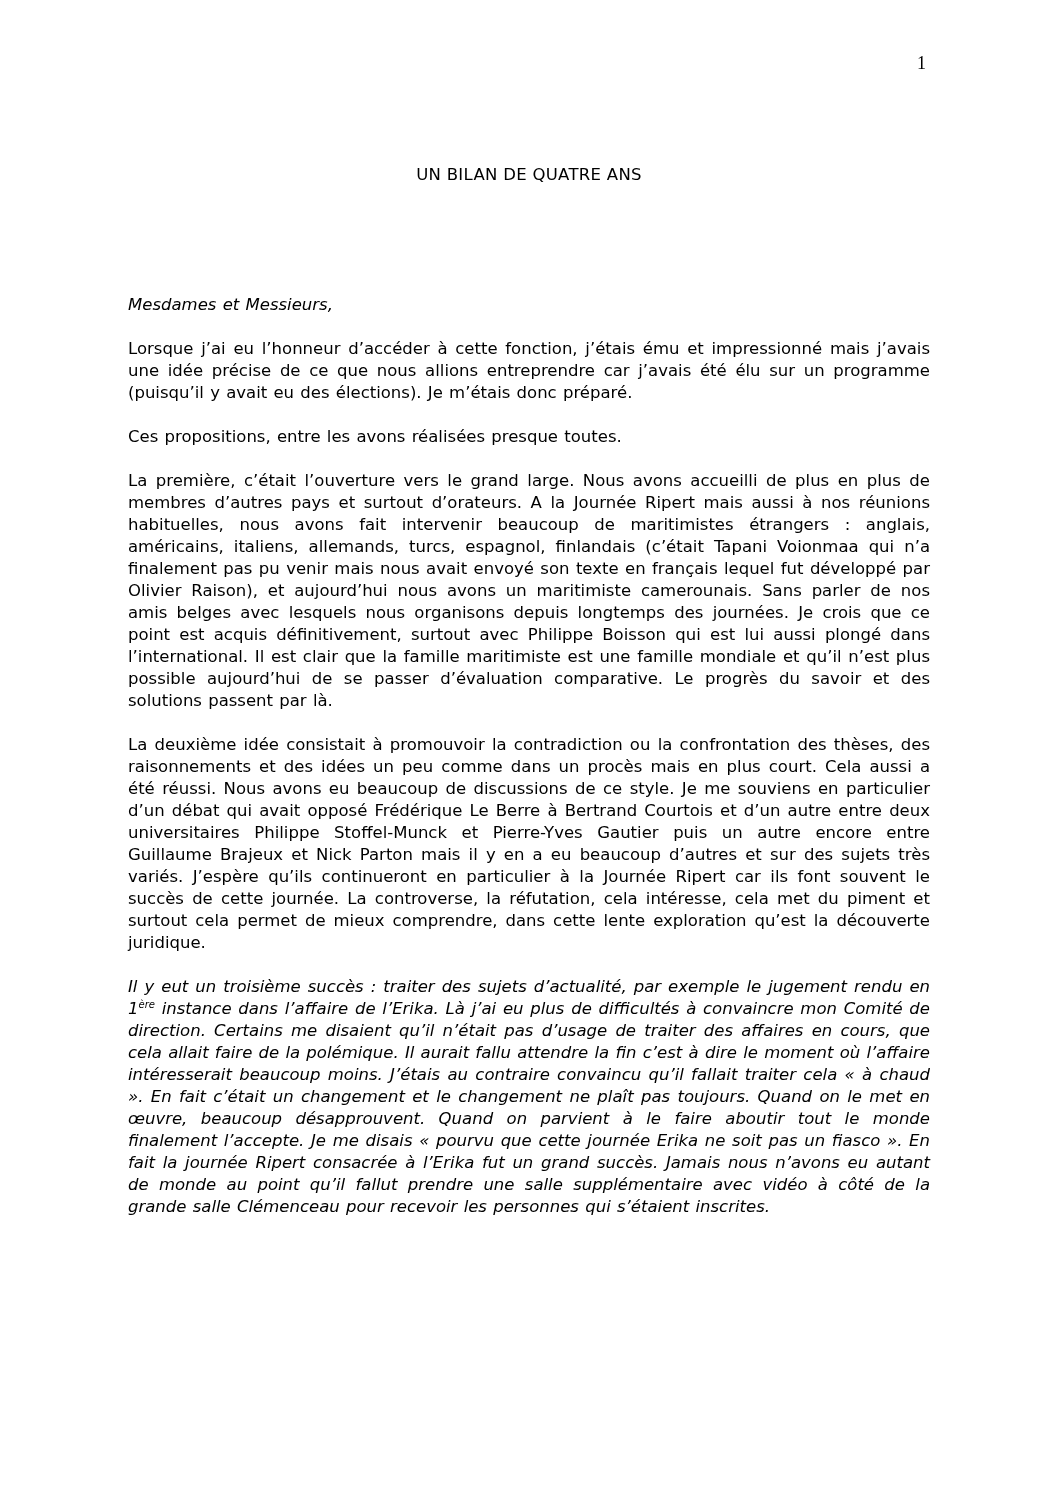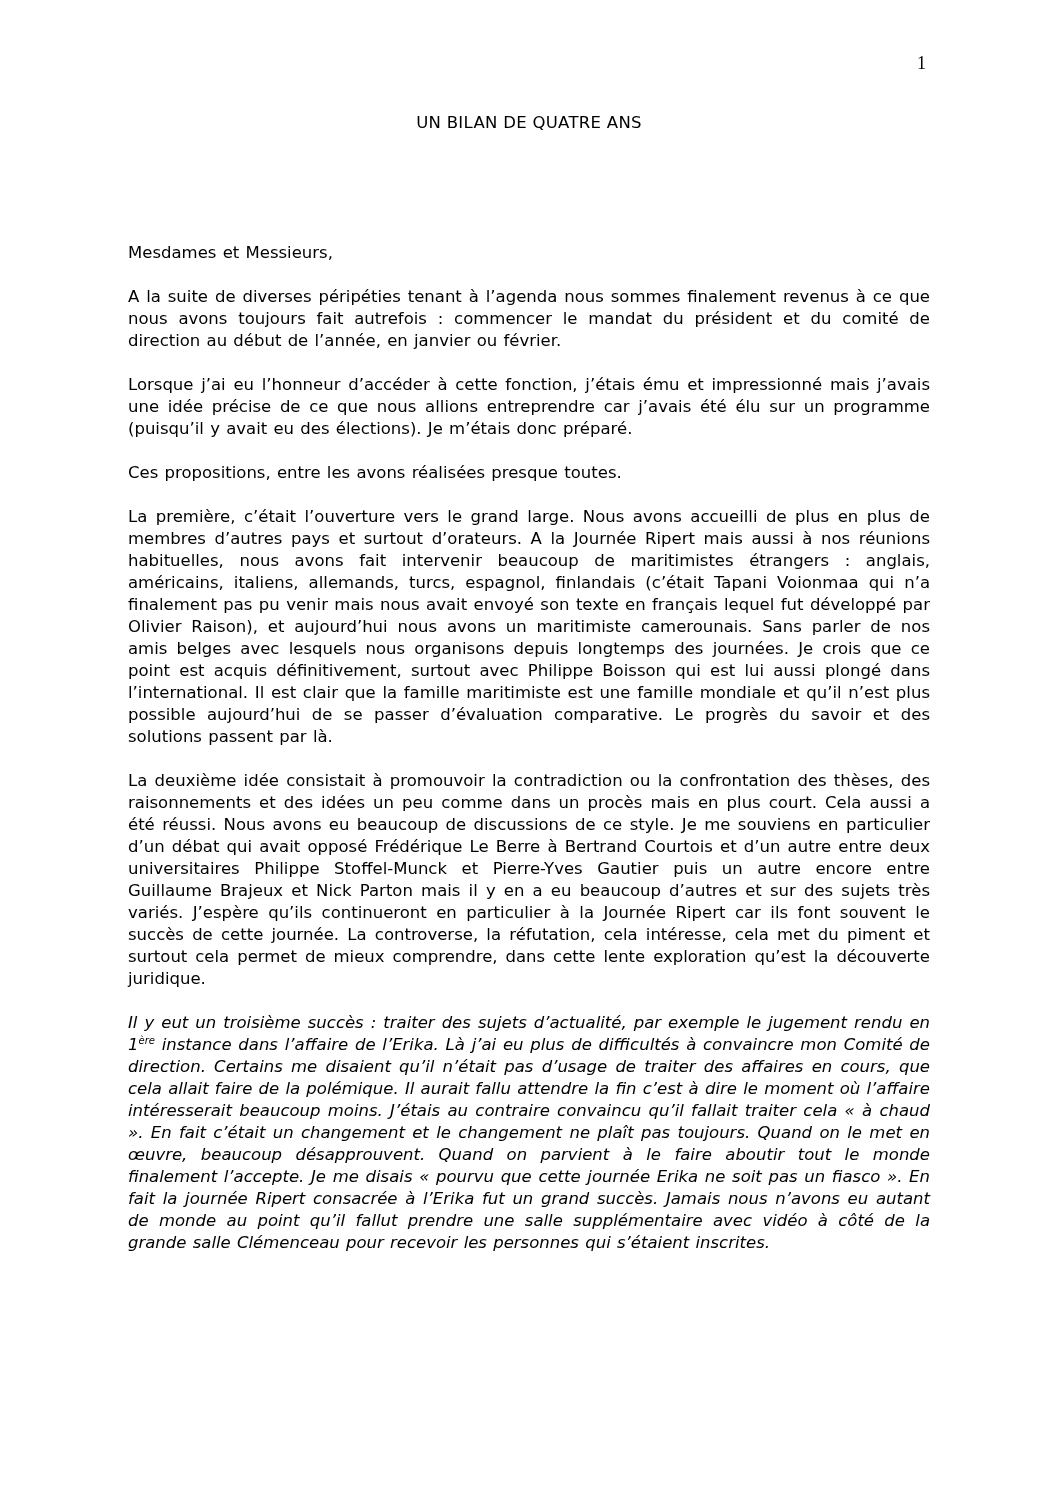--- a/index.html
+++ b/index.html
@@ -20,37 +20,38 @@
     overflow: hidden;
   }
   .page-number {
     text-align: right;
     font-family: "Liberation Serif", serif;
     font-size: 18px;
     line-height: 22px;
     padding-right: 4px;
   }
   .doc-title {
-    margin: 38px 0 0 0;
+    margin: 90px 0 0 0;
     font-size: 16.5px;
     font-weight: normal;
     text-align: center;
     line-height: 22px;
     letter-spacing: 0.3px;
   }
   .body-text p {
     font-size: 16.5px;
     line-height: 22px;
     text-align: justify;
     margin: 0 0 22px 0;
     word-spacing: 1px;
   }
   .salutation {
     margin-top: 108px !important;
     text-align: left !important;
+    font-style: italic;
   }
   .extra-gap {
     margin-top: 22px !important;
     font-style: italic;
   }
   sup.ordinal {
     font-size: 10px;
     line-height: 0;
     vertical-align: super;
   }
@@ -62,21 +63,20 @@
 
   <div class="page-number">1</div>
 
   <h1 class="doc-title">UN BILAN DE QUATRE ANS</h1>
 
   <div class="body-text">
 
     <p class="salutation">Mesdames et Messieurs,</p>
 
 
-    <p>A la suite de diverses péripéties tenant à l’agenda nous sommes finalement revenus à ce que nous avons toujours fait autrefois : commencer le mandat du président et du comité de direction au début de l’année, en janvier ou février.</p>
 
     <p>Lorsque j’ai eu l’honneur d’accéder à cette fonction, j’étais ému et impressionné mais j’avais une idée précise de ce que nous allions entreprendre car j’avais été élu sur un programme (puisqu’il y avait eu des élections). Je m’étais donc préparé.</p>
 
     <p>Ces propositions, entre les avons réalisées presque toutes.</p>
 
     <p>La première, c’était l’ouverture vers le grand large. Nous avons accueilli de plus en plus de membres d’autres pays et surtout d’orateurs. A la Journée Ripert mais aussi à nos réunions habituelles, nous avons fait intervenir beaucoup de maritimistes étrangers : anglais, américains, italiens, allemands, turcs, espagnol, finlandais (c’était Tapani Voionmaa qui n’a finalement pas pu venir mais nous avait envoyé son texte en français lequel fut développé par Olivier Raison), et aujourd’hui nous avons un maritimiste camerounais. Sans parler de nos amis belges avec lesquels nous organisons depuis longtemps des journées. Je crois que ce point est acquis définitivement, surtout avec Philippe Boisson qui est lui aussi plongé dans l’international. Il est clair que la famille maritimiste est une famille mondiale et qu’il n’est plus possible aujourd’hui de se passer d’évaluation comparative. Le progrès du savoir et des solutions passent par là.</p>
 
     <p>La deuxième idée consistait à promouvoir la contradiction ou la confrontation des thèses, des raisonnements et des idées un peu comme dans un procès mais en plus court. Cela aussi a été réussi. Nous avons eu beaucoup de discussions de ce style. Je me souviens en particulier d’un débat qui avait opposé Frédérique Le Berre à Bertrand Courtois et d’un autre entre deux universitaires Philippe Stoffel-Munck et Pierre-Yves Gautier puis un autre encore entre Guillaume Brajeux et Nick Parton mais il y en a eu beaucoup d’autres et sur des sujets très variés. J’espère qu’ils continueront en particulier à la Journée Ripert car ils font souvent le succès de cette journée. La controverse, la réfutation, cela intéresse, cela met du piment et surtout cela permet de mieux comprendre, dans cette lente exploration qu’est la découverte juridique.</p>
 
     <p class="extra-gap"><span>Il y eut un troisième succès : traiter des sujets d’actualité, par exemple le jugement rendu en 1</span><sup class="ordinal">ère</sup><span> instance dans l’affaire de l’Erika. Là j’ai eu plus de difficultés à convaincre mon Comité de direction. Certains me disaient qu’il n’était pas d’usage de traiter des affaires en cours, que cela allait faire de la polémique. Il aurait fallu attendre la fin c’est à dire le moment où l’affaire intéresserait beaucoup moins. J’étais au contraire convaincu qu’il fallait traiter cela « à chaud ». En fait c’était un changement et le changement ne plaît pas toujours. Quand on le met en œuvre, beaucoup désapprouvent. Quand on parvient à le faire aboutir tout le monde finalement l’accepte. Je me disais « pourvu que cette journée Erika ne soit pas un fiasco ». En fait la journée Ripert consacrée à l’Erika fut un grand succès. Jamais nous n’avons eu autant de monde au point qu’il fallut prendre une salle supplémentaire avec vidéo à côté de la grande salle Clémenceau pour recevoir les personnes qui s’étaient inscrites.</span></p>

